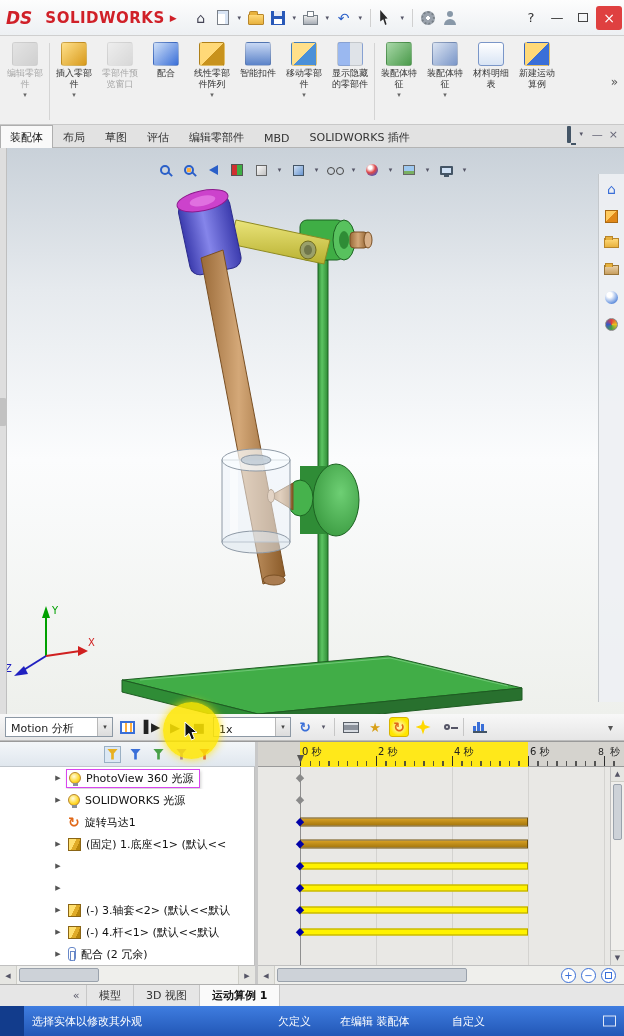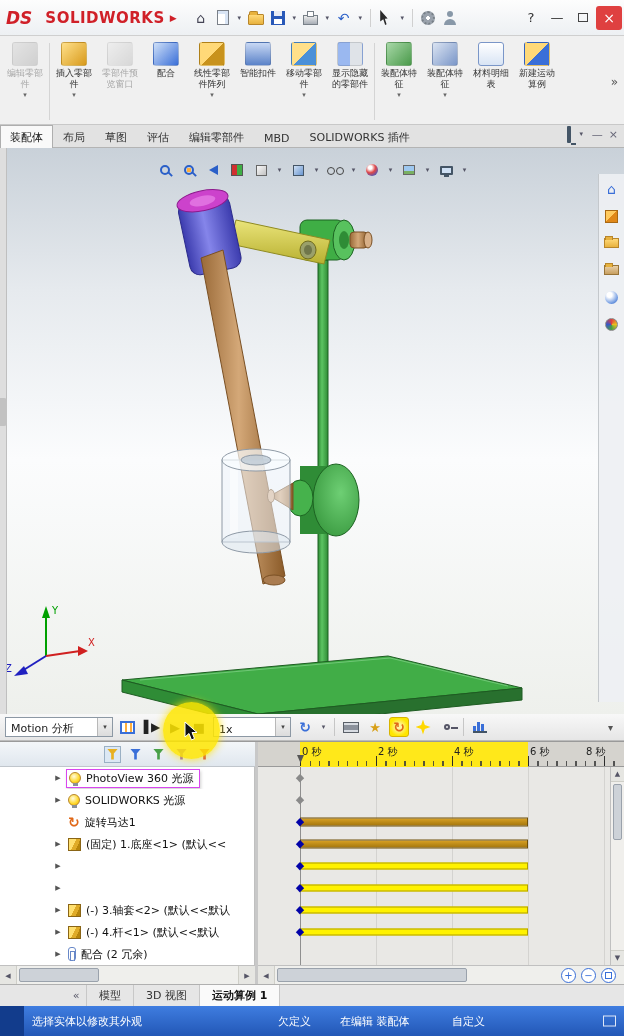--- a/index.html
+++ b/index.html
@@ -599,21 +599,21 @@
   <div class="mm-right">
     <div class="ruler">
       <div class="ruler-band"></div>
       <div class="ticks-minor"></div>
       <div class="ticks-major"></div>
       <div class="ruler-marker"></div>
     <span class="tick-label" style="left: 44px;">0 秒</span>
         <span class="tick-label" style="left: 120px;">2 秒</span>
         <span class="tick-label" style="left: 196px;">4 秒</span>
         <span class="tick-label" style="left: 272px;">6 秒</span>
-        <span class="tick-label" style="left: 328px;">8 秒</span>
+        <span class="tick-label" style="left: 340px; font-family: Liberation Mono, monospace;">8 秒</span>
       </div>
     <div class="timeline-rows">
       <div class="tzero"></div>
     <div class="trow" style="top: 0px;">
           <span class="key gray">◆</span>
         </div>
         <div class="trow" style="top: 22px;">
           <span class="key gray">◆</span>
         </div>
         <div class="trow" style="top: 44px;">

